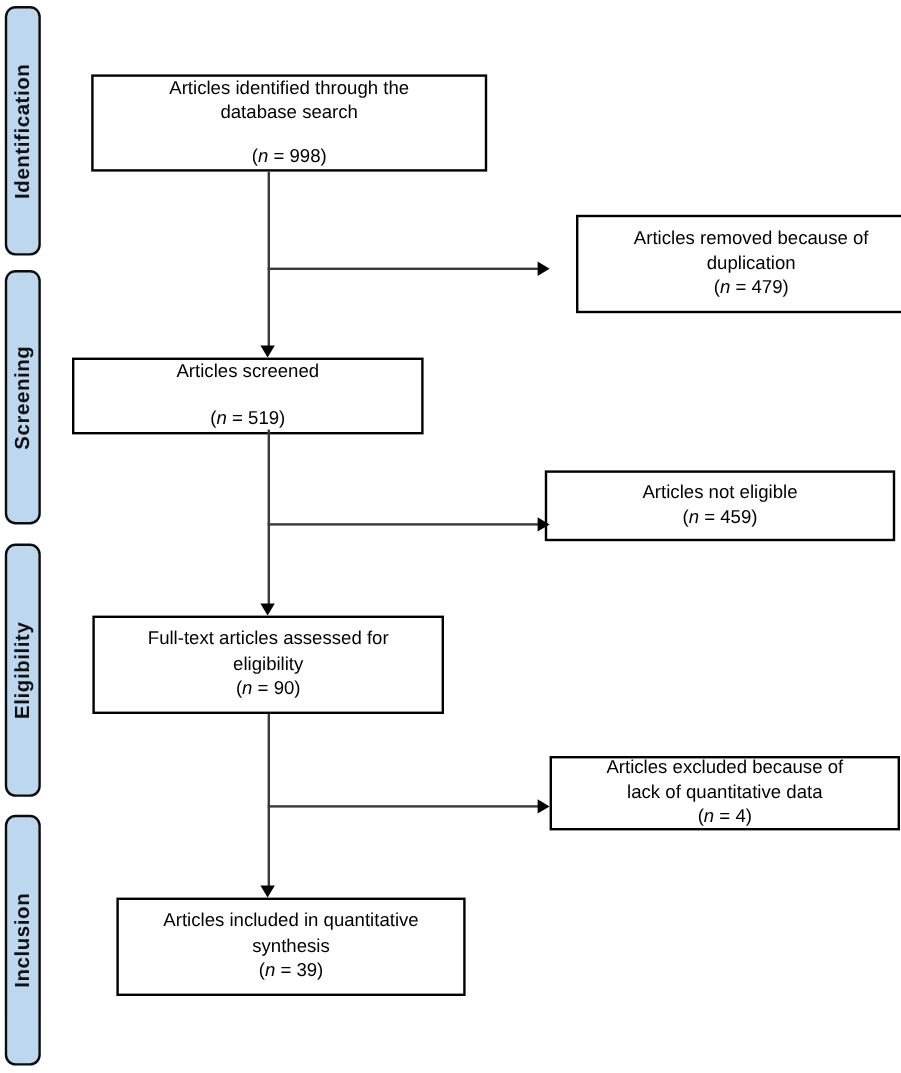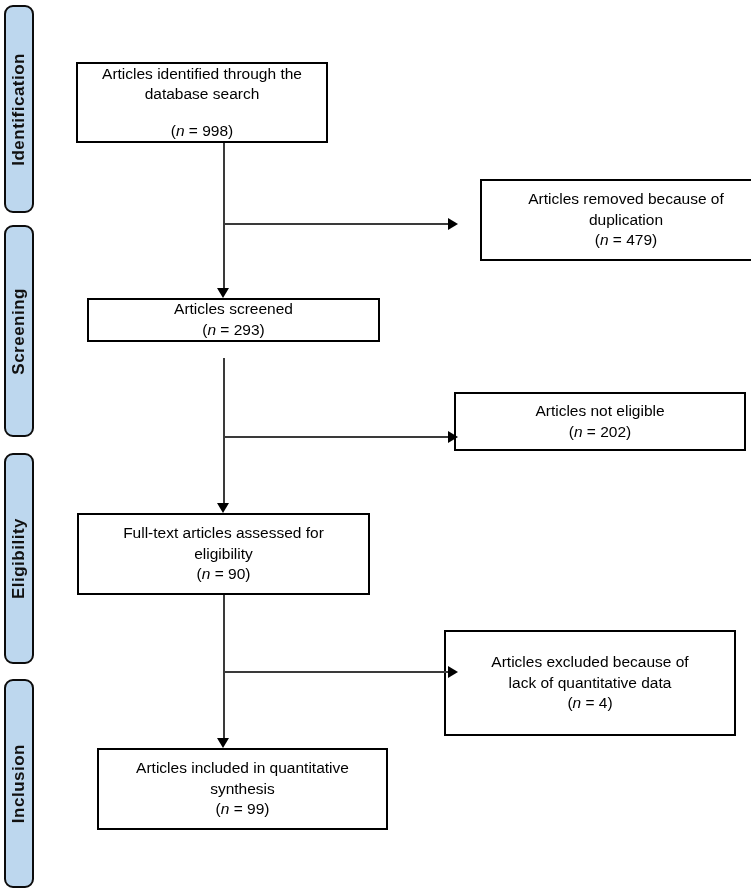--- a/index.html
+++ b/index.html
@@ -94,55 +94,55 @@
   <div class="stage" style="top:225px; height:212px;">
     <span class="stage-label">Screening</span>
   </div>
   <div class="stage" style="top:453px; height:211px;">
     <span class="stage-label">Eligibility</span>
   </div>
   <div class="stage" style="top:679px; height:209px;">
     <span class="stage-label">Inclusion</span>
   </div>
 
-  <div class="fbox" style="left:76px; top:62px; width:252px; height:81px;gap:16px;">
+  <div class="fbox" style="left:76px; top:62px; width:330px; height:81px;gap:16px;">
     <div class="label">Articles identified through the
 database search</div>
     <div class="count"><span>(</span><span class="nvar">n</span><span> = 998)</span></div>
   </div>
 
-  <div class="fbox" style="left:87px; top:298px; width:293px; height:44px;">
+  <div class="fbox" style="left:60px; top:298px; width:293px; height:64px;justify-content:space-between;">
     <div class="label">Articles screened</div>
-    <div class="count"><span>(</span><span class="nvar">n</span><span> = 293)</span></div>
+    <div class="count"><span>(</span><span class="nvar">n</span><span> = 519)</span></div>
   </div>
 
   <div class="fbox" style="left:77px; top:513px; width:293px; height:82px;text-align:center;">
     <div class="label">Full-text articles assessed for
 eligibility</div>
     <div class="count"><span>(</span><span class="nvar">n</span><span> = 90)</span></div>
   </div>
 
   <div class="fbox" style="left:77px; top:748px; width:291px; height:82px;margin-left:20px;">
     <div class="label">Articles included in quantitative
 synthesis</div>
-    <div class="count"><span>(</span><span class="nvar">n</span><span> = 99)</span></div>
+    <div class="count"><span>(</span><span class="nvar">n</span><span> = 39)</span></div>
   </div>
 
   <div class="fbox" style="left:480px; top:179px; width:292px; height:82px;">
     <div class="label">Articles removed because of
 duplication</div>
     <div class="count"><span>(</span><span class="nvar">n</span><span> = 479)</span></div>
   </div>
 
   <div class="fbox" style="left:454px; top:392px; width:292px; height:59px;">
     <div class="label">Articles not eligible</div>
-    <div class="count"><span>(</span><span class="nvar">n</span><span> = 202)</span></div>
+    <div class="count"><span>(</span><span class="nvar">n</span><span> = 459)</span></div>
   </div>
 
-  <div class="fbox" style="left:444px; top:630px; width:292px; height:106px;">
+  <div class="fbox" style="left:458px; top:630px; width:292px; height:62px;">
     <div class="label">Articles excluded because of
 lack of quantitative data</div>
     <div class="count"><span>(</span><span class="nvar">n</span><span> = 4)</span></div>
   </div>
 
   <div class="vline" style="left:223px; top:143px; height:147px;"></div>
   <div class="arrow-down" style="left:217px; top:288px;"></div>
   <div class="hline" style="left:223px; top:223px; width:226px;"></div>
   <div class="arrow-right" style="left:448px; top:218px;"></div>
 

